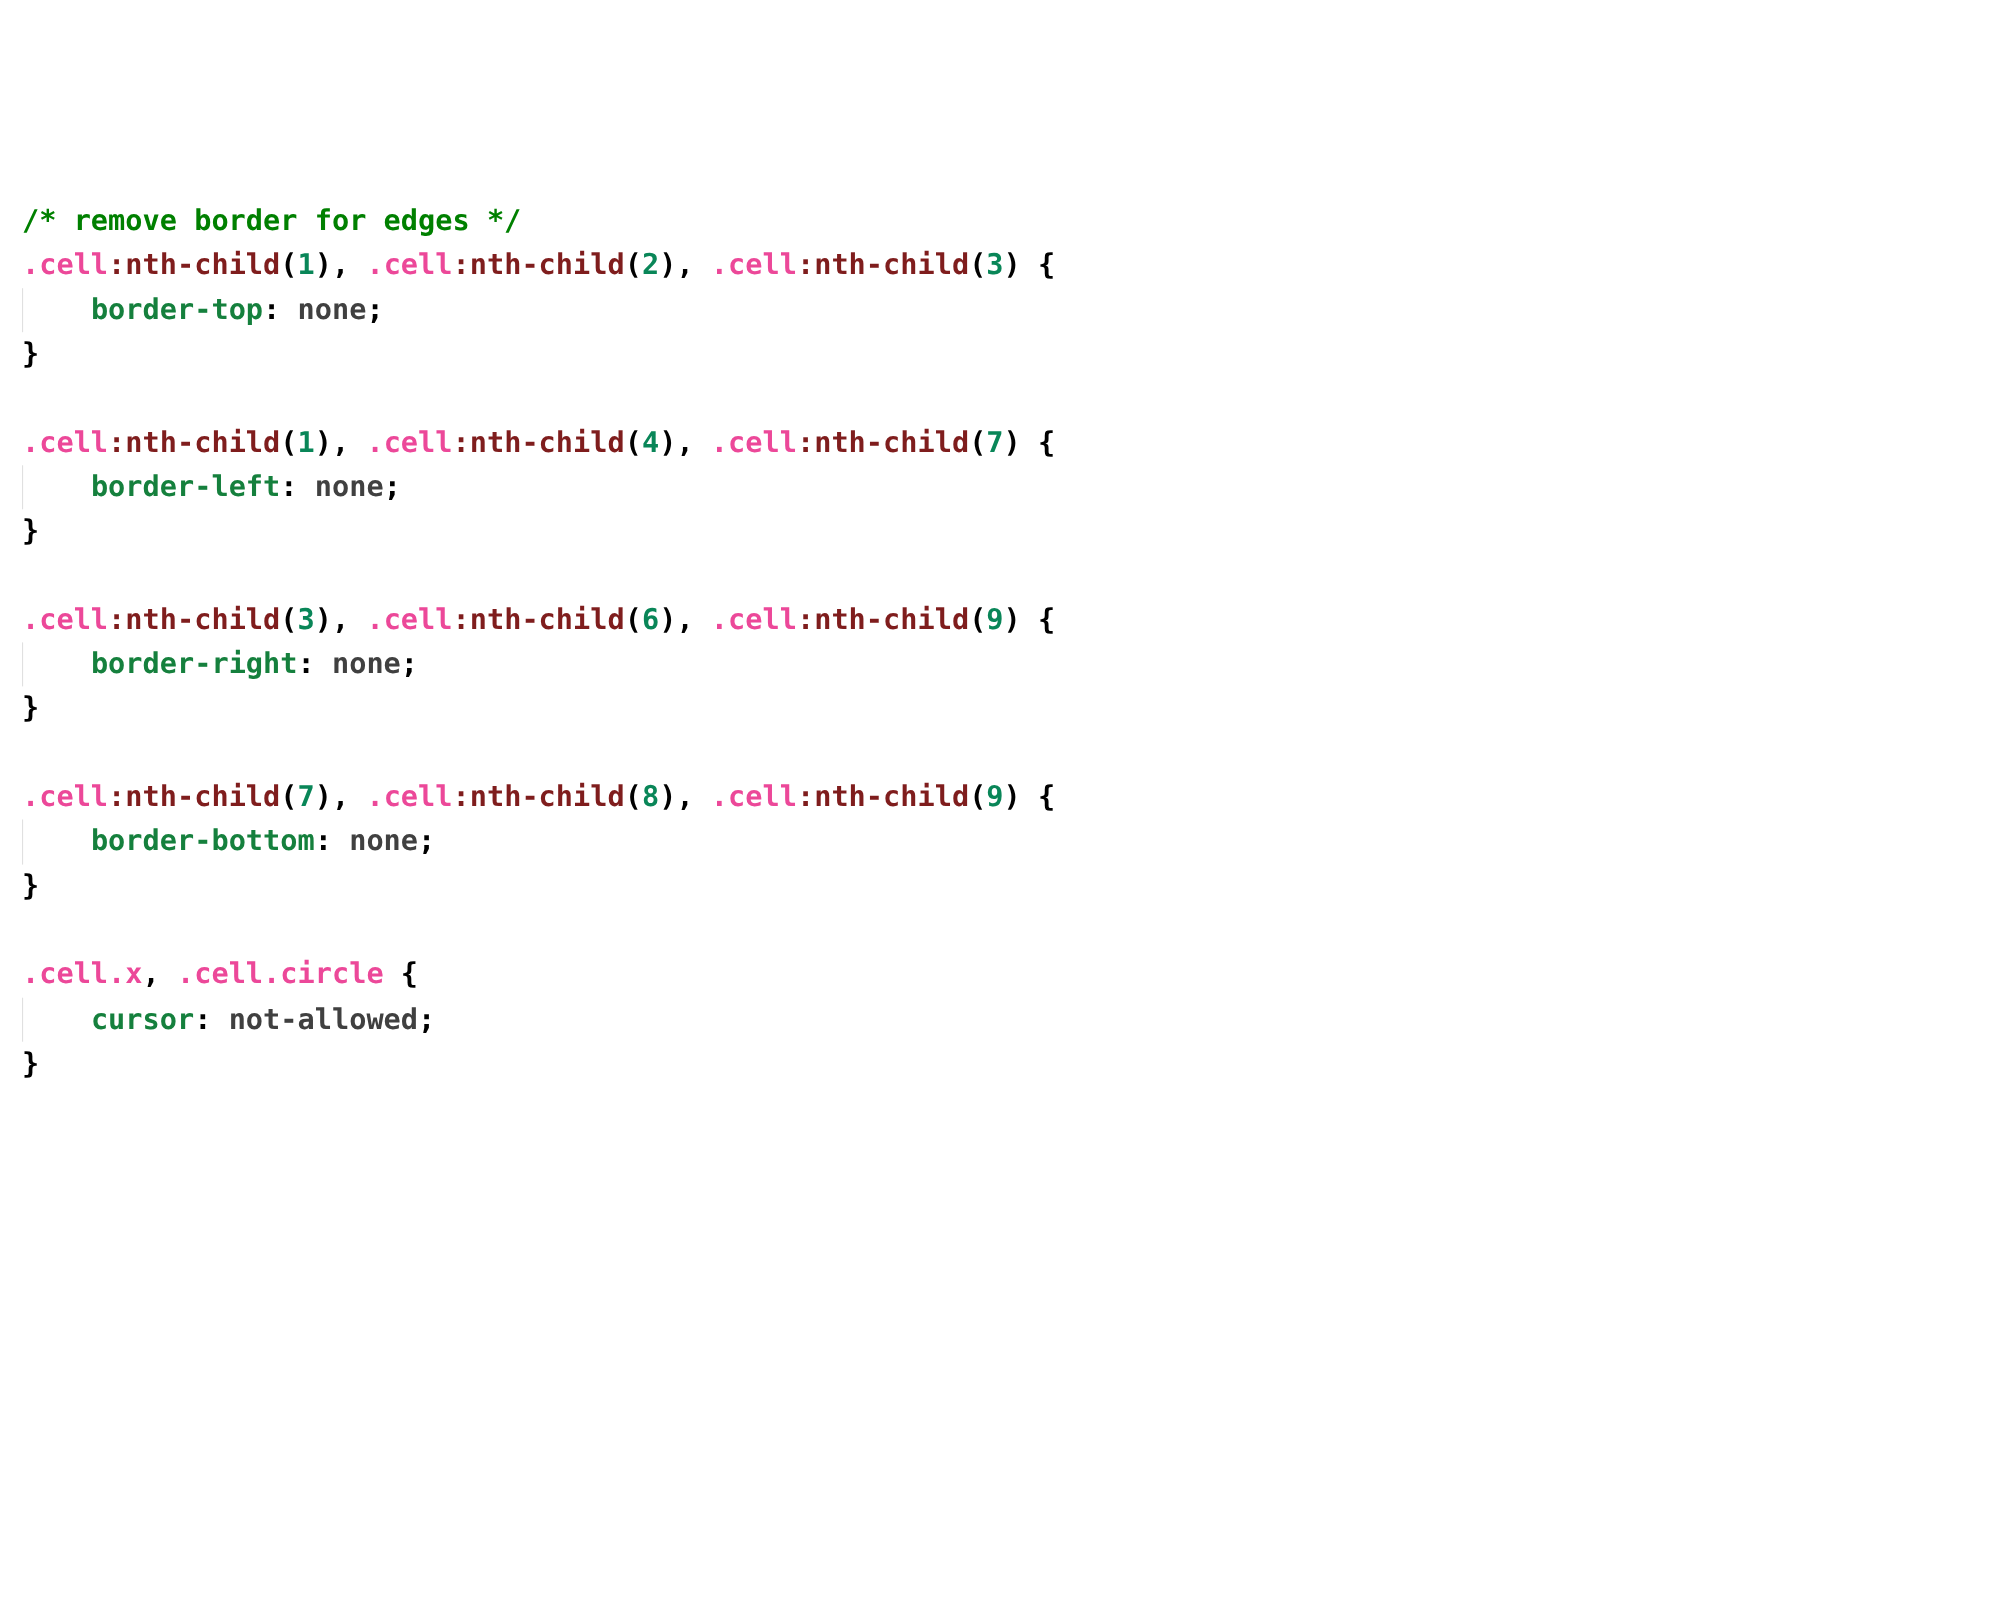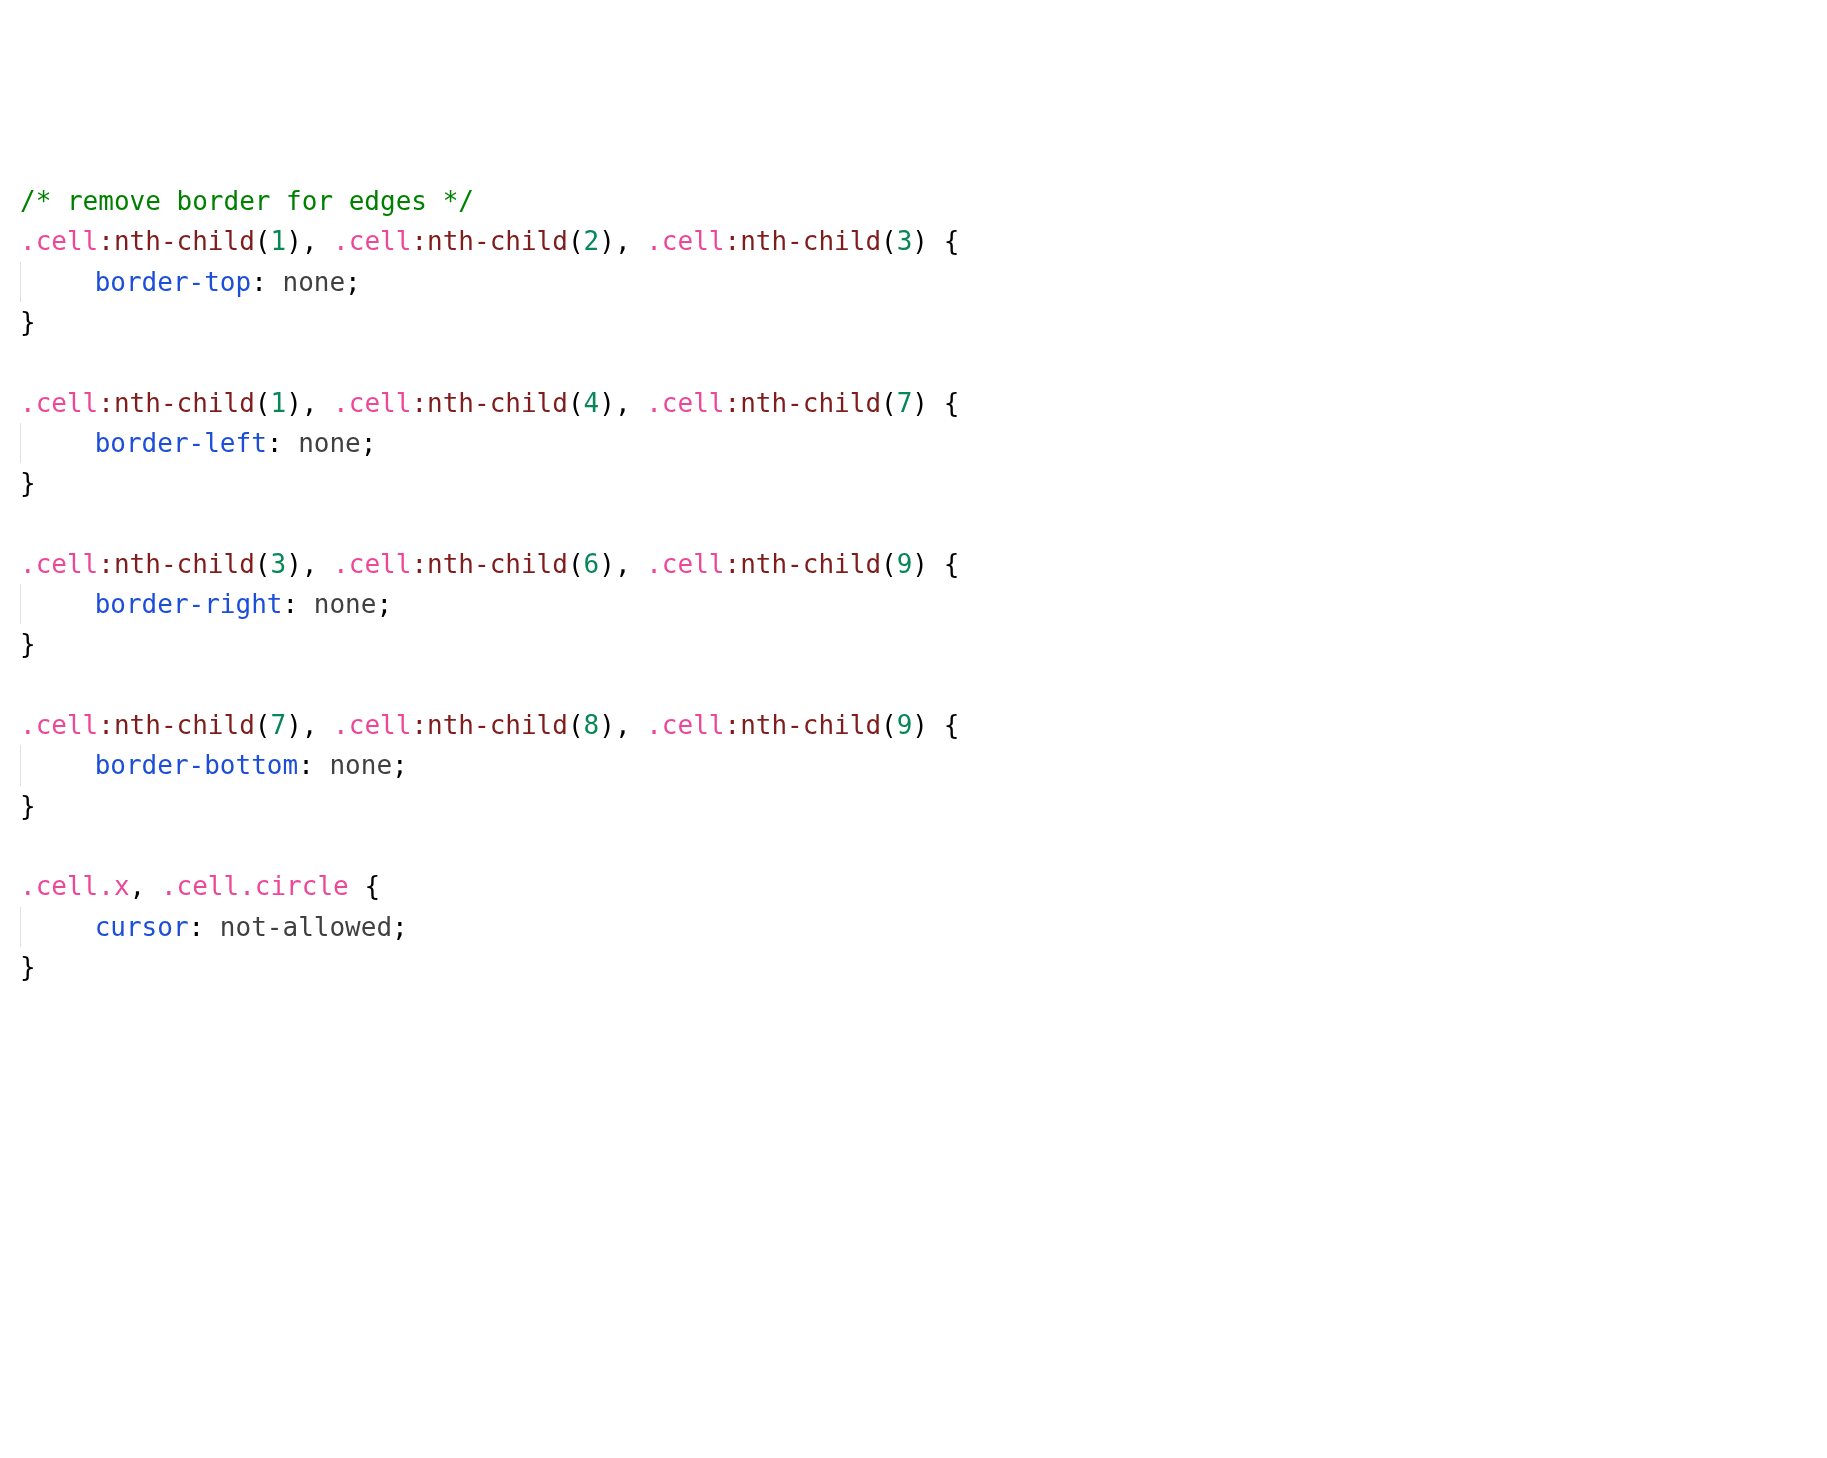--- a/index.html
+++ b/index.html
@@ -5,35 +5,35 @@
   body {
     margin: 0;
     padding: 20px;
     background: #ffffff;
     font-family: "Consolas", "Menlo", "Monaco", monospace;
     font-size: 26px;
     line-height: 1.55;
     white-space: pre;
     color: #000;
   }
-  .line { display: block; position: relative; }
+  .line { display: block; position: relative; font-weight: bold; }
   .indent-guide {
     display: inline-block;
     border-left: 1px solid #e0e0e0;
     height: 1.55em;
     vertical-align: top;
     margin-right: -1px;
   }
   .comment   { color: #008000; }
   .selector  { color: #ec4899; }
   .pseudo    { color: #7f1d1d; }
   .num       { color: #098658; }
   .paren     { color: #000000; }
   .brace     { color: #000000; }
-  .prop      { color: #1d4ed8; margin-left: 12px; }
+  .prop      { color: #15803d; }
   .value     { color: #404040; }
   .punct     { color: #000000; }
 </style>
 </head>
 <body>
 
 
 
 <div><span class="line"><span class="comment">/* remove border for edges */</span></span><span class="line"><span class="selector">.cell</span><span class="pseudo">:nth-child</span><span class="paren">(</span><span class="num">1</span><span class="paren">)</span><span class="punct">, </span><span class="selector">.cell</span><span class="pseudo">:nth-child</span><span class="paren">(</span><span class="num">2</span><span class="paren">)</span><span class="punct">, </span><span class="selector">.cell</span><span class="pseudo">:nth-child</span><span class="paren">(</span><span class="num">3</span><span class="paren">)</span><span class="punct"> </span><span class="brace">{</span></span><span class="line"><span class="indent-guide"></span>    <span class="prop">border-top</span><span class="punct">: </span><span class="value">none</span><span class="punct">;</span></span><span class="line"><span class="brace">}</span></span><span class="line"> </span><span class="line"><span class="selector">.cell</span><span class="pseudo">:nth-child</span><span class="paren">(</span><span class="num">1</span><span class="paren">)</span><span class="punct">, </span><span class="selector">.cell</span><span class="pseudo">:nth-child</span><span class="paren">(</span><span class="num">4</span><span class="paren">)</span><span class="punct">, </span><span class="selector">.cell</span><span class="pseudo">:nth-child</span><span class="paren">(</span><span class="num">7</span><span class="paren">)</span><span class="punct"> </span><span class="brace">{</span></span><span class="line"><span class="indent-guide"></span>    <span class="prop">border-left</span><span class="punct">: </span><span class="value">none</span><span class="punct">;</span></span><span class="line"><span class="brace">}</span></span><span class="line"> </span><span class="line"><span class="selector">.cell</span><span class="pseudo">:nth-child</span><span class="paren">(</span><span class="num">3</span><span class="paren">)</span><span class="punct">, </span><span class="selector">.cell</span><span class="pseudo">:nth-child</span><span class="paren">(</span><span class="num">6</span><span class="paren">)</span><span class="punct">, </span><span class="selector">.cell</span><span class="pseudo">:nth-child</span><span class="paren">(</span><span class="num">9</span><span class="paren">)</span><span class="punct"> </span><span class="brace">{</span></span><span class="line"><span class="indent-guide"></span>    <span class="prop">border-right</span><span class="punct">: </span><span class="value">none</span><span class="punct">;</span></span><span class="line"><span class="brace">}</span></span><span class="line"> </span><span class="line"><span class="selector">.cell</span><span class="pseudo">:nth-child</span><span class="paren">(</span><span class="num">7</span><span class="paren">)</span><span class="punct">, </span><span class="selector">.cell</span><span class="pseudo">:nth-child</span><span class="paren">(</span><span class="num">8</span><span class="paren">)</span><span class="punct">, </span><span class="selector">.cell</span><span class="pseudo">:nth-child</span><span class="paren">(</span><span class="num">9</span><span class="paren">)</span><span class="punct"> </span><span class="brace">{</span></span><span class="line"><span class="indent-guide"></span>    <span class="prop">border-bottom</span><span class="punct">: </span><span class="value">none</span><span class="punct">;</span></span><span class="line"><span class="brace">}</span></span><span class="line"> </span><span class="line"><span class="selector">.cell.x</span><span class="punct">, </span><span class="selector">.cell.circle</span><span class="punct"> </span><span class="brace">{</span></span><span class="line"><span class="indent-guide"></span>    <span class="prop">cursor</span><span class="punct">: </span><span class="value">not-allowed</span><span class="punct">;</span></span><span class="line"><span class="brace">}</span></span></div>
 

